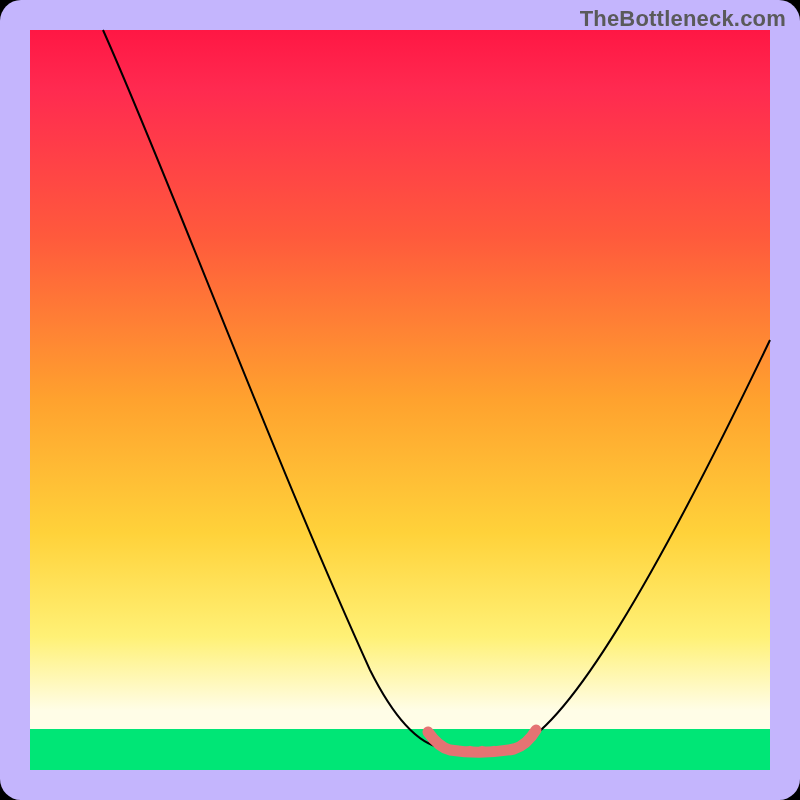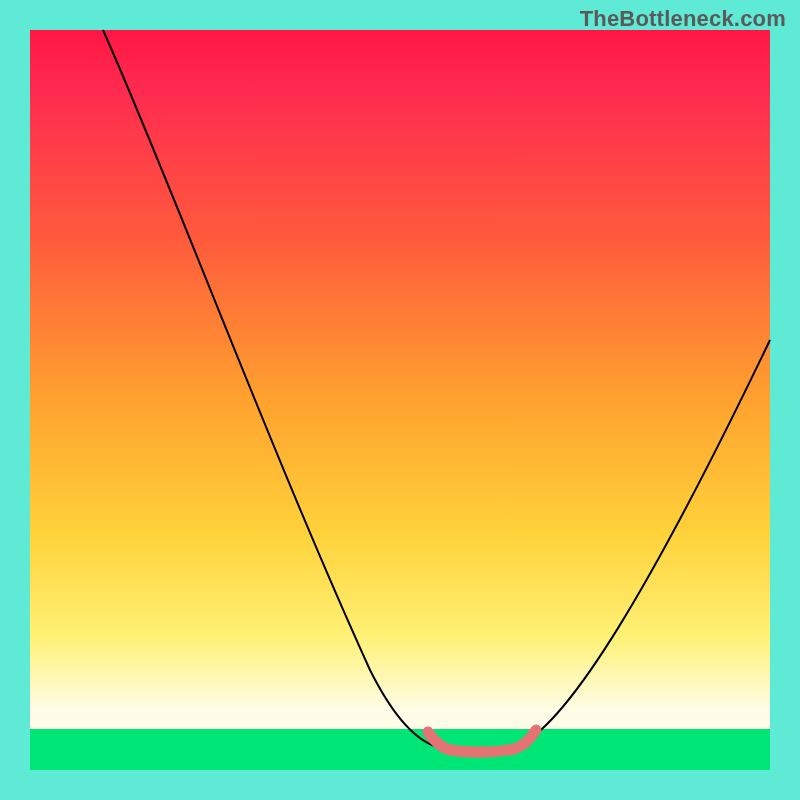--- a/index.html
+++ b/index.html
@@ -10,21 +10,22 @@
     background: #000;
     overflow: hidden;
     font-family: Arial, Helvetica, sans-serif;
   }
   .frame {
     position: absolute;
     top: 0;
     left: 0;
     width: 800px;
     height: 800px;
-    background: #5eead4;
+    background: #c4b5fd;
+    border-radius: 21px;
   }
   .plot-area {
     position: absolute;
     top: 30px;
     left: 30px;
     width: 740px;
     height: 740px;
     
     background: linear-gradient(
       to bottom,

